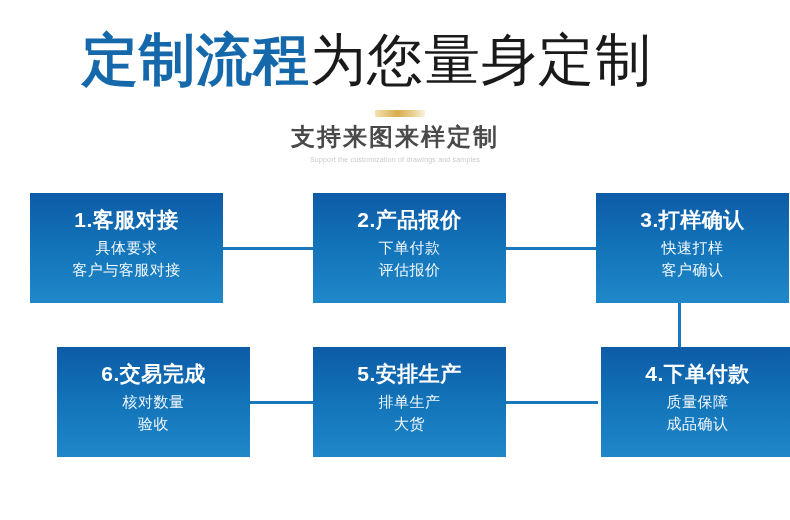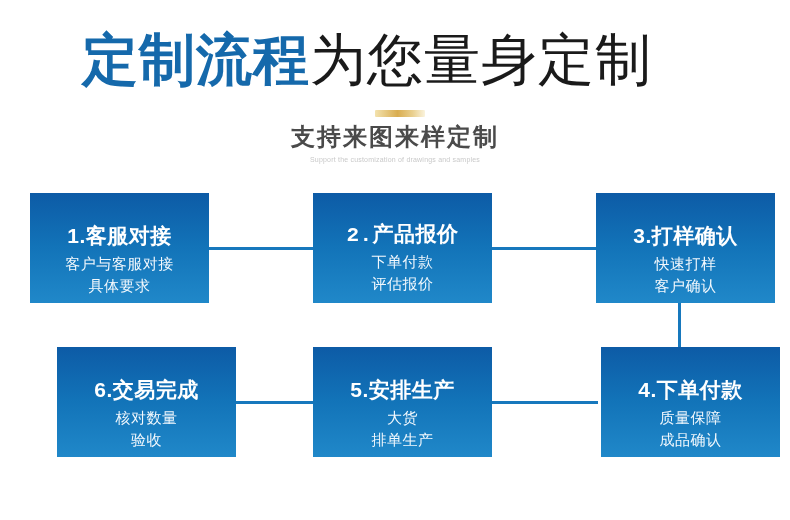--- a/index.html
+++ b/index.html
@@ -76,26 +76,26 @@
     font-size: 7px;
     line-height: 10px;
     color: #c9c9c9;
     letter-spacing: 0.2px;
     font-weight: normal;
   }
 
   
   .box {
     position: absolute;
-    width: 179px;
+    width: 193px;
     height: 110px;
     background: linear-gradient(to bottom, #0d5ba6 0%, #1273b8 48%, #2088c9 100%);
     color: #ffffff;
     text-align: center;
-    padding-top: 28px;
+    padding-top: 12px;
     z-index: 3;
   }
 
   .box-title {
     font-size: 21px;
     line-height: 30px;
     font-weight: bold;
     letter-spacing: 0.5px;
     color: #ffffff;
     white-space: nowrap;
@@ -106,21 +106,21 @@
     font-size: 15px;
     line-height: 22px;
     font-weight: normal;
     color: #f2f8fd;
     letter-spacing: 0.5px;
   }
   .box-body div { white-space: nowrap; }
 
   
   #box-1 { left: 30px;  top: 193px; }
-  #box-2 { left: 313px; top: 193px; font-family: Liberation Mono, monospace; }
+  #box-2 { left: 313px; top: 193px; }
   #box-3 { left: 596px; top: 193px; }
   #box-6 { left: 30px;  top: 347px; margin-left: 27px; }
   #box-5 { left: 313px; top: 347px; }
   #box-4 { left: 601px; top: 347px; text-align: center; }
 
   
   .conn-h {
     position: absolute;
     height: 3px;
     background: #1778bd;
@@ -159,22 +159,22 @@
 
   <div class="conn-h" id="conn-1-2"></div>
   <div class="conn-h" id="conn-2-3"></div>
   <div class="conn-v" id="conn-3-4"></div>
   <div class="conn-h" id="conn-4-5"></div>
   <div class="conn-h" id="conn-5-6"></div>
 
   <div class="box" id="box-1">
     <div class="box-title">1.客服对接</div>
     <div class="box-body">
+      <div>具体要求</div>
       <div>客户与客服对接</div>
-      <div>具体要求</div>
     </div>
   </div>
 
   <div class="box" id="box-2">
     <div class="box-title">2.产品报价</div>
     <div class="box-body">
       <div>下单付款</div>
       <div>评估报价</div>
     </div>
   </div>
@@ -191,22 +191,22 @@
     <div class="box-title">6.交易完成</div>
     <div class="box-body">
       <div>核对数量</div>
       <div>验收</div>
     </div>
   </div>
 
   <div class="box" id="box-5">
     <div class="box-title">5.安排生产</div>
     <div class="box-body">
+      <div>排单生产</div>
       <div>大货</div>
-      <div>排单生产</div>
     </div>
   </div>
 
   <div class="box" id="box-4">
     <div class="box-title">4.下单付款</div>
     <div class="box-body">
       <div>质量保障</div>
       <div>成品确认</div>
     </div>
   </div>

